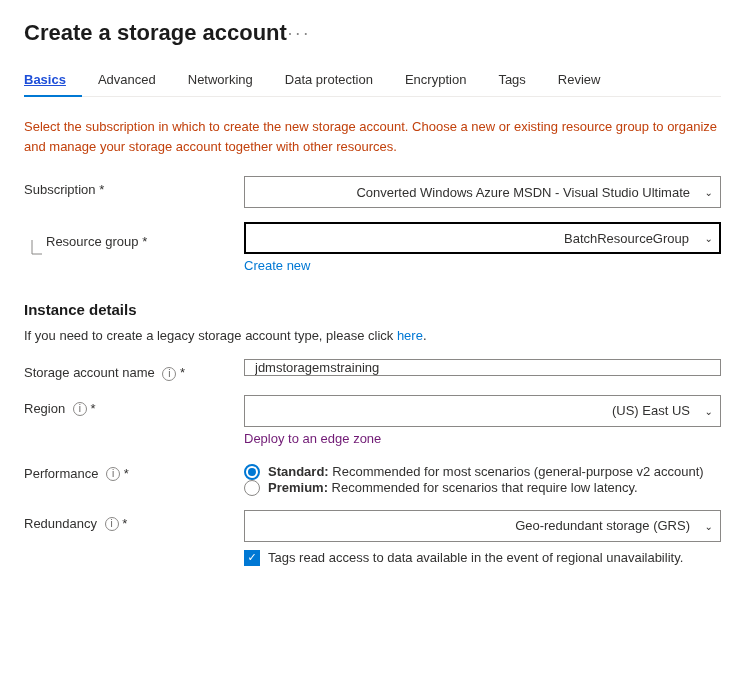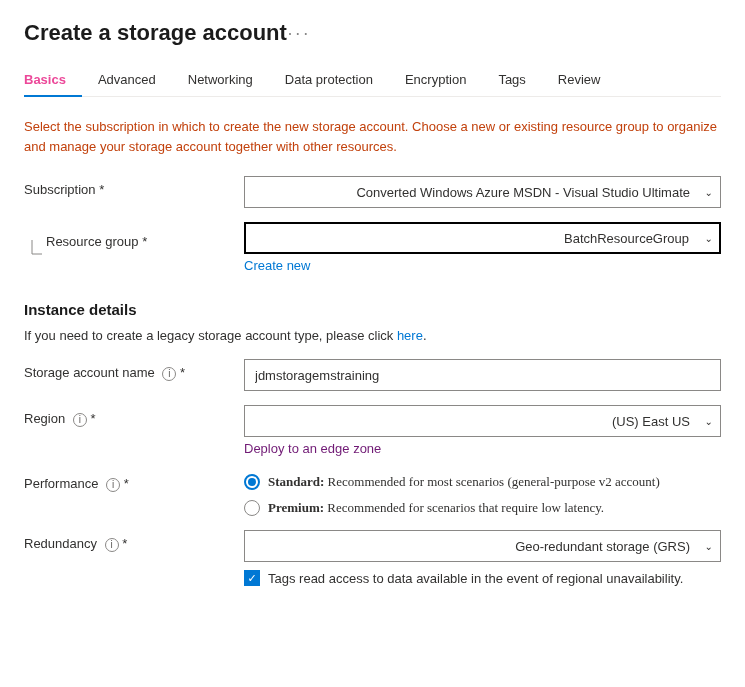--- a/index.html
+++ b/index.html
@@ -38,23 +38,24 @@
     .tab-item {
       padding: 8px 16px;
       font-size: 13px;
       cursor: pointer;
       color: #323130;
       border-bottom: 2px solid transparent;
       margin-bottom: -1px;
       white-space: nowrap;
     }
     .tab-item.active {
-      color: #ec4899;
+      color: #1d4ed8;
       border-bottom: 2px solid #0078d4;
       font-weight: 600;
+      text-decoration: underline;
     }
     .tab-item:first-child {
       padding-left: 0;
     }
 
     .description-text {
       font-size: 13px;
       color: #c2410c;
       margin-bottom: 20px;
       line-height: 1.5;
@@ -138,21 +139,21 @@
       color: #323130;
       margin-bottom: 16px;
     }
     .legacy-text a {
       color: #0078d4;
       text-decoration: none;
     }
 
     .text-input {
       width: 100%;
-      height: 32px;
+      height: 17px;
       border: 1px solid #8a8886;
       padding: 0 10px;
       font-size: 13px;
       color: #323130;
       outline: none;
     }
 
     .info-icon {
       display: inline-block;
       width: 14px;
@@ -173,23 +174,21 @@
       font-size: 13px;
       cursor: pointer;
       text-decoration: none;
       display: inline-block;
       margin-top: 4px;
     }
 
     .radio-group {
       display: flex;
       flex-direction: column;
-      gap: 10px;
       padding-top: 4px;
-      font-family: Liberation Serif, serif;
     }
     .radio-option {
       display: flex;
       align-items: center;
       gap: 8px;
       font-size: 13px;
     }
     .radio-circle {
       width: 16px;
       height: 16px;

